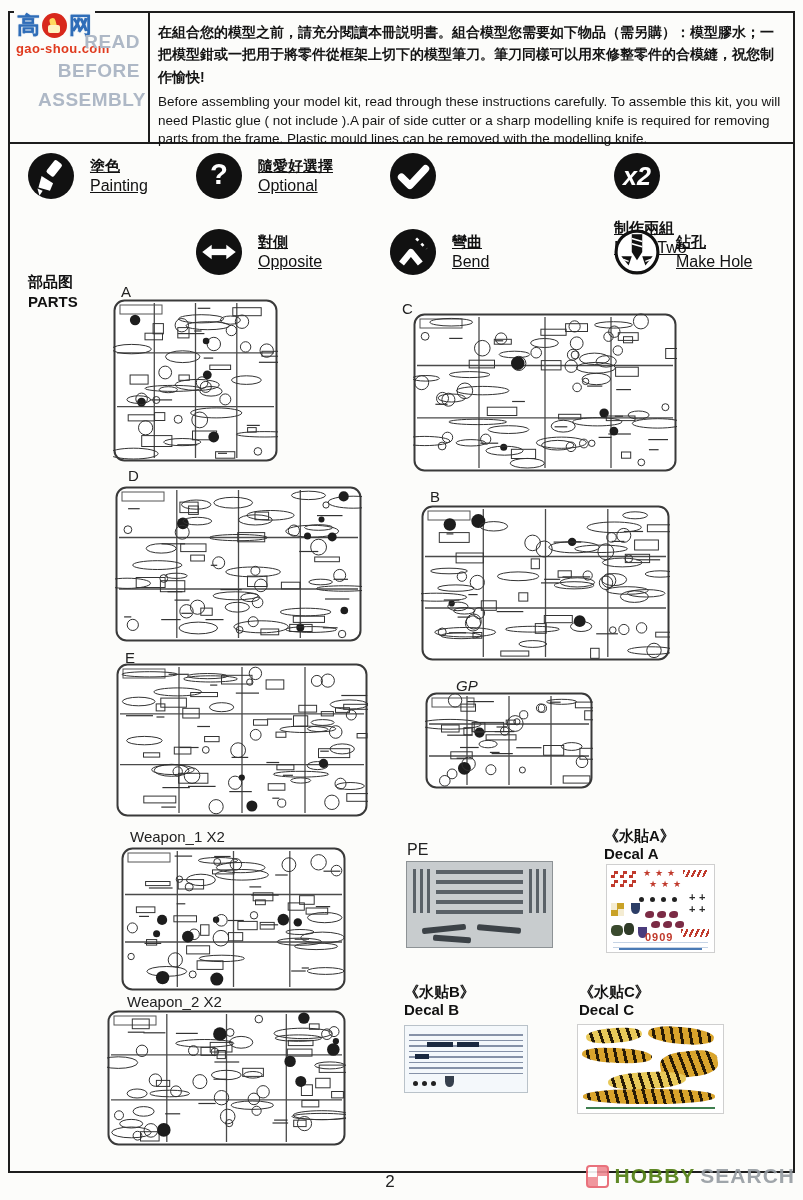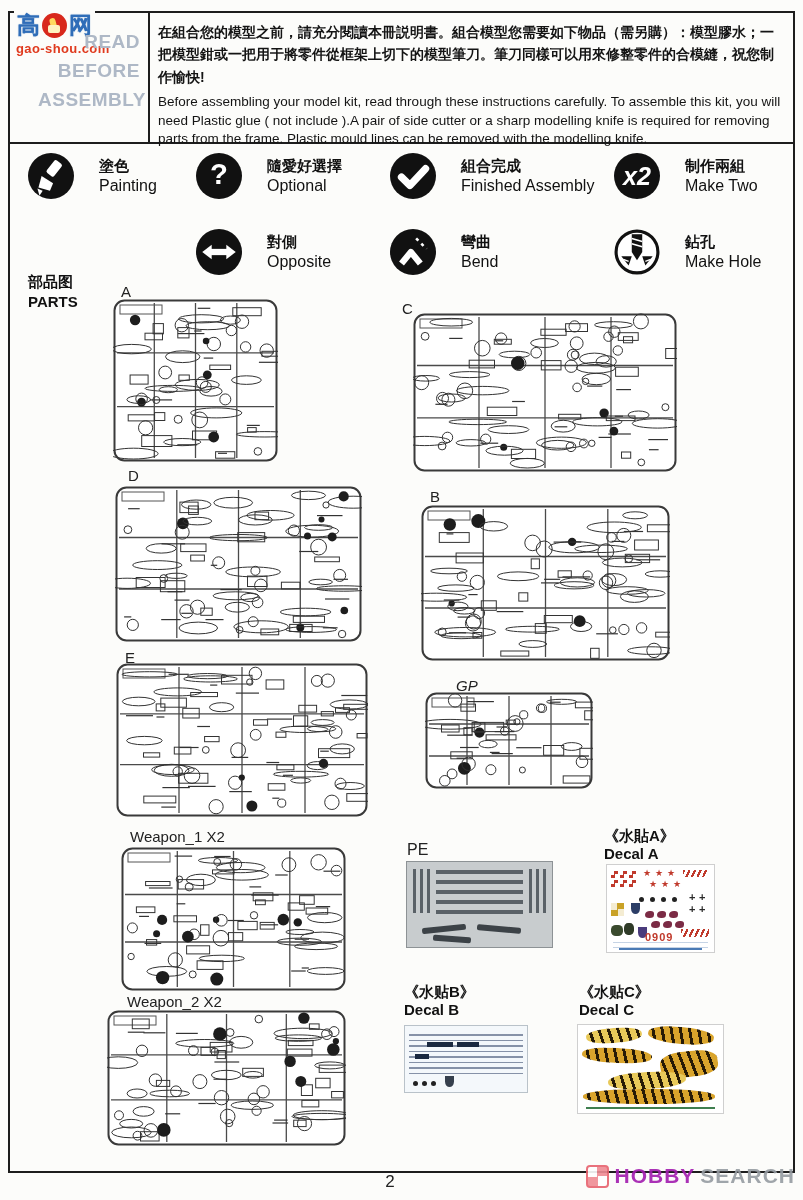--- a/index.html
+++ b/index.html
@@ -16,21 +16,21 @@
   .logo-circle{width:25px;height:25px;border-radius:50%;background:#d8281c;position:relative;}
   .logo-thumb{position:absolute;left:8px;top:5px;width:6px;height:10px;background:#ffd95e;border-radius:3px 3px 1px 1px;transform:rotate(-15deg);}
   .logo-fist{position:absolute;left:6px;top:12px;width:12px;height:8px;background:#fff3c0;border-radius:2px;}
   .logo-domain{left:16px;top:41px;font-size:13px;font-weight:bold;color:#e03a1e;letter-spacing:.4px;}
   
   .rba{left:38px;top:27px;width:102px;text-align:right;font-size:19px;font-weight:bold;
        color:#aeb8c6;letter-spacing:.5px;line-height:29px;}
   .cn-par{left:158px;top:21px;width:628px;font-size:14px;font-weight:bold;line-height:1.6;color:#141414;}
   .en-par{left:158px;top:93px;width:632px;font-size:13.5px;line-height:1.38;color:#141414;}
   
-  .leg{display:flex;align-items:flex-start;gap:25px;}
+  .leg{display:flex;align-items:flex-start;gap:16px;text-decoration:underline;}
   .licon{width:46px;height:46px;flex:0 0 46px;}
   .licon svg{display:block;}
   .ltxt{display:flex;flex-direction:column;padding-top:3px;}
   .ltxt .cn{font-size:15px;font-weight:bold;line-height:20px;}
   .ltxt .en{font-size:16px;line-height:20px;}
   .parts-lbl{font-size:15px;font-weight:bold;line-height:19px;}
   
   .sp-lbl{font-size:15px;color:#222;}
   .sprue-art{border:0;}
   
@@ -66,21 +66,21 @@
   .decalC{background:#ffffff;border:1px solid #cfcfcf;}
   .tiger{position:absolute;background-color:#d9a42c;
       background-image:repeating-linear-gradient(75deg,transparent 0 6px,#261a06 6px 9px);
       border-radius:45%;}
   .tiger.lt{background-color:#e8c95a;}
   
   .pageno{left:0;top:1172px;width:780px;text-align:center;font-size:17px;color:#222;}
   .wm{right:8px;top:1164px;display:flex;align-items:center;gap:5px;opacity:.9;}
   .wm-box{width:19px;height:19px;border:2px solid #e8636f;border-radius:4px;
       background:conic-gradient(#ef8b94 0 90deg,#fff 90deg 180deg,#ef8b94 180deg 270deg,#fff 270deg 360deg);}
-  .wm-hobby{font-size:21px;font-weight:bold;color:#a21caf;letter-spacing:1px;}
+  .wm-hobby{font-size:21px;font-weight:bold;color:#4d7c0f;letter-spacing:1px;}
   .wm-search{font-size:21px;font-weight:bold;color:#969ca2;letter-spacing:1px;}
 </style>
 </head>
 <body>
 
 <div id="page">
 
   <div class="abs border-box"></div>
   <div class="abs v-div"></div>
   <div class="abs h-div"></div>
@@ -131,26 +131,22 @@
       <span class="en">Optional</span>
       </span>
   </div>
   <div class="abs leg" style="left:390px;top:153px;">
     <span class="licon">
       <svg width="46" height="46" viewBox="0 0 44 44">
           <circle cx="22" cy="22" r="22" fill="#111"></circle>
         <path d="M11 23 l8 8 15 -16" stroke="#fff" stroke-width="7" fill="none" stroke-linecap="round" stroke-linejoin="round"></path>
         </svg>
     </span>
-    <span class="ltxt">
-        <span class="cn">組合完成</span>
-      <span class="en">Finished Assembly</span>
-      </span>
-  </div>
-  <div class="abs leg" style="left:614px;top:153px;">
+  </div>
+  <div class="abs leg" style="left:614px;top:153px;flex-direction:column;">
     <span class="licon">
       <svg width="46" height="46" viewBox="0 0 44 44">
           <circle cx="22" cy="22" r="22" fill="#111"></circle>
         <text x="22" y="31" text-anchor="middle" font-size="24" font-style="italic" font-weight="bold" fill="#fff" font-family="Liberation Sans, sans-serif">x2</text>
         </svg>
     </span>
     <span class="ltxt">
         <span class="cn">制作兩組</span>
       <span class="en">Make Two</span>
       </span>

